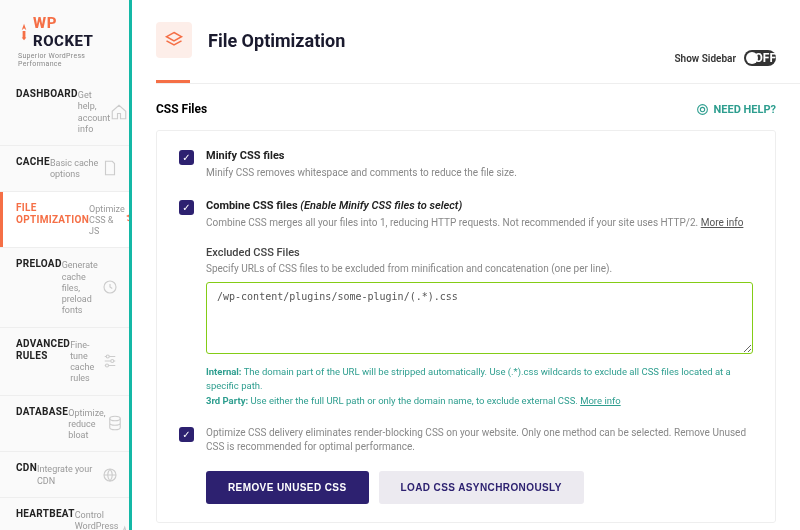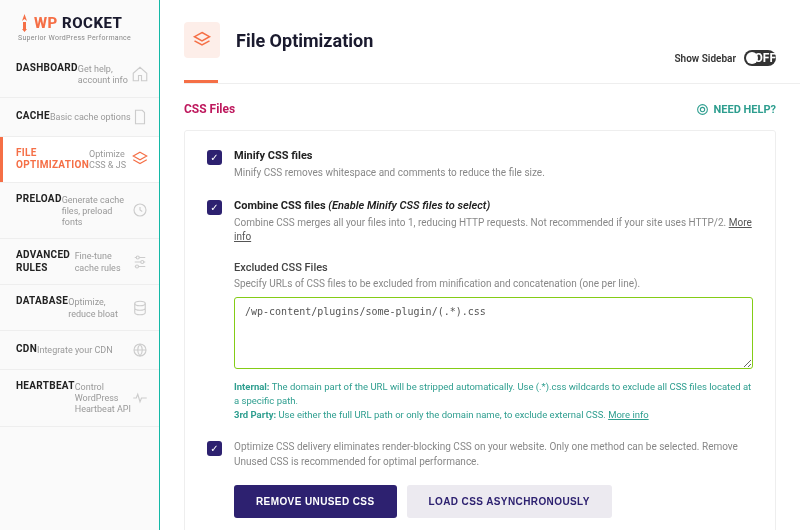--- a/index.html
+++ b/index.html
@@ -1,18 +1,18 @@
 <!DOCTYPE html>
 <html><head>
 <meta charset="utf-8">
 <style>
   * { box-sizing: border-box; margin: 0; padding: 0; }
   body { font-family: -apple-system, BlinkMacSystemFont, "Segoe UI", Roboto, Arial, sans-serif; font-size: 12px; color: #333; background: #fff; width: 800px; height: 530px; overflow: hidden; }
   .app { display: flex; width: 100%; height: 100%; }
-  .sidebar { width: 160px; flex-shrink: 0; background: #fafafa; border-right: 1px solid #14b8a6; height: 100%; overflow: hidden; }
+  .sidebar { width: 132px; flex-shrink: 0; background: #fafafa; border-right: 3px solid #14b8a6; height: 100%; overflow: hidden; }
   .logo-box { padding: 14px 14px 10px 18px; }
   .logo-main { font-weight: 800; font-size: 15px; letter-spacing: 0.5px; color: #1a1a2e; display: flex; align-items: center; gap: 3px; }
   .logo-wp { color: #f56f46; }
   .logo-sub { font-size: 7px; letter-spacing: 0.3px; color: #888; margin-top: 2px; }
   .nav { display: flex; flex-direction: column; }
   .nav-item { display: flex; align-items: center; justify-content: space-between; padding: 10px 10px 10px 16px; border-bottom: 1px solid #eee; cursor: pointer; position: relative; }
   .nav-item.active { background: #fff; }
   .nav-item.active::before { content: ""; position: absolute; left: 0; top: 0; bottom: 0; width: 3px; background: #f56f46; }
   .nav-item.active .nav-title { color: #f56f46; }
   .nav-text { display: flex; flex-direction: row; line-height: 1.25; }
@@ -26,21 +26,21 @@
   .page-icon { width: 36px; height: 36px; background: #fdeee9; border-radius: 4px; display: flex; align-items: center; justify-content: center; color: #f56f46; }
   .page-title { font-size: 18px; font-weight: 700; color: #1a1a2e; }
   .sidebar-toggle { display: flex; align-items: center; gap: 8px; font-size: 10px; font-weight: 600; color: #333; margin-top: 36px; }
   .toggle { width: 32px; height: 16px; background: #333; border-radius: 8px; position: relative; display: flex; align-items: center; }
   .toggle-knob { width: 12px; height: 12px; background: #fff; border-radius: 50%; position: absolute; left: 2px; }
   .toggle-label { font-size: 12px; color: #fff; position: absolute; right: 0; font-weight: 700; }
   .tab-strip { margin: 14px 0 0 24px; border-bottom: 1px solid #eee; padding-bottom: 0; }
   .tab-active-bar { width: 34px; height: 3px; background: #f56f46; }
   .content { flex: 1; overflow-y: auto; padding: 18px 24px 10px 24px; }
   .section-head { display: flex; align-items: center; justify-content: space-between; margin-bottom: 14px; }
-  .section-title { font-size: 12px; font-weight: 700; color: #be185d; }
+  .section-title { font-size: 12px; font-weight: 700; color: #000000; }
   .need-help { display: flex; align-items: center; gap: 5px; font-size: 11px; font-weight: 700; color: #2e9e8f; cursor: pointer; }
   .panel { border: 1px solid #eee; border-radius: 3px; padding: 18px 22px 18px 22px; }
   .field { display: flex; gap: 12px; margin-bottom: 18px; }
   .field:last-child { margin-bottom: 0; }
   .chk { width: 15px; height: 15px; border-radius: 3px; background: #2d2170; color: #fff; display: flex; align-items: center; justify-content: center; flex-shrink: 0; margin-top: 1px; font-size: 10px; }
   .field-body { flex: 1; }
   .field-title { font-size: 11px; font-weight: 700; color: #222; margin-bottom: 4px; }
   .field-title .ital { font-style: italic; font-weight: 600; }
   .field-desc { font-size: 10px; color: #888; line-height: 1.45; }
   .more-link { color: #555; text-decoration: underline; cursor: pointer; }

